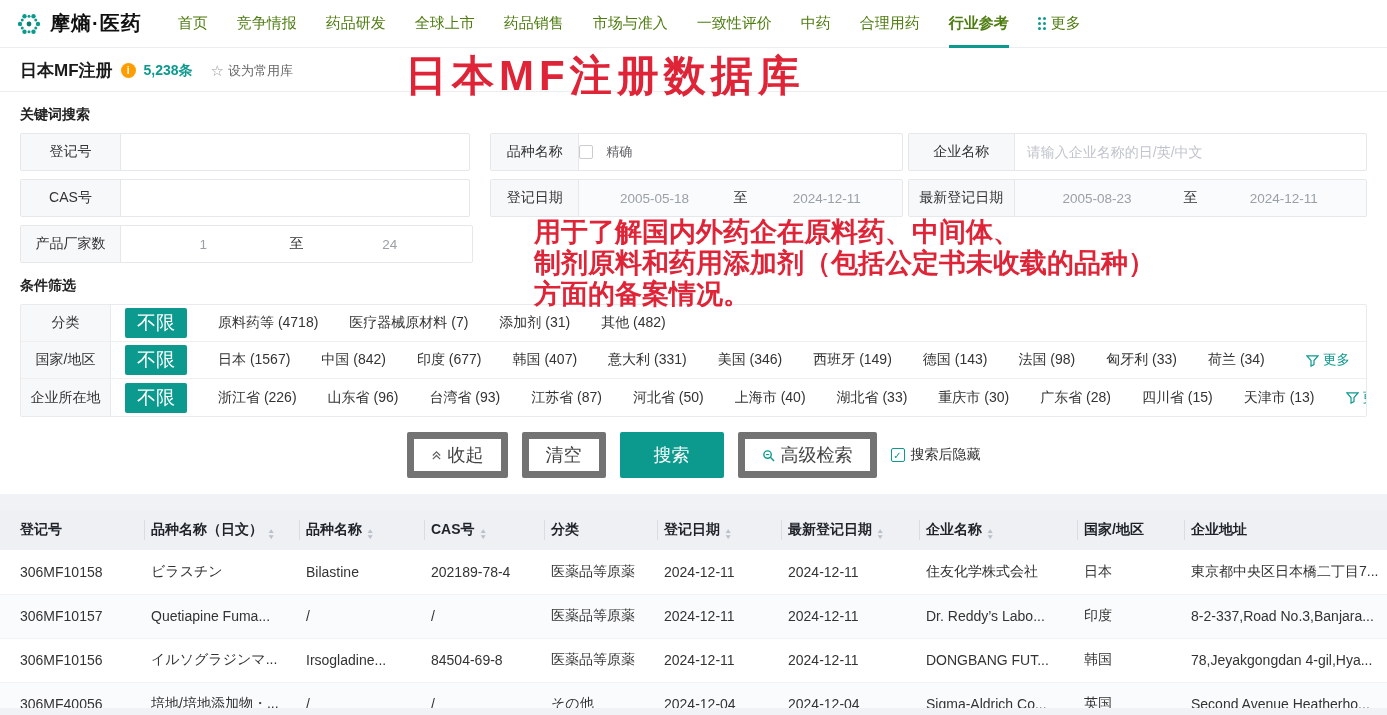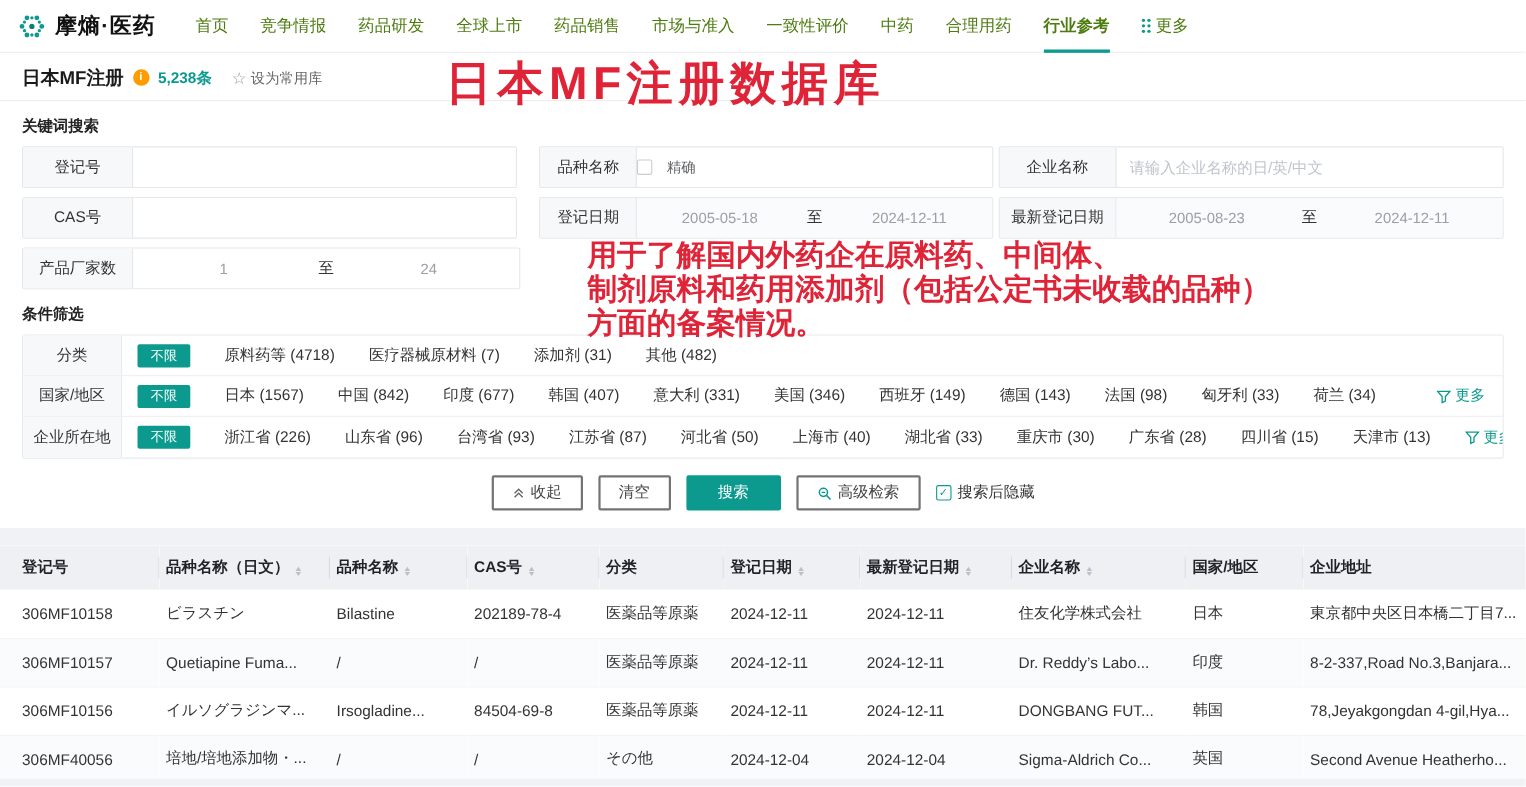--- a/index.html
+++ b/index.html
@@ -50,27 +50,27 @@
   .range.gray{background:#fafbfc;}
   .range-val{flex:1;text-align:center;font-size:13.5px;color:#9aa0a6;cursor:pointer;}
   .range-sep{color:#333;font-size:14px;padding:0 4px;}
 
   
   .filter-box{border:1px solid #e8eaed;border-radius:2px;margin-top:2px;}
   .filter-row{display:flex;align-items:stretch;min-height:37px;border-bottom:1px solid #efefef;}
   .filter-row:last-child{border-bottom:none;}
   .filter-label{width:90px;background:#f7f8fa;display:flex;align-items:center;justify-content:center;font-size:14px;color:#333;border-right:1px solid #e8eaed;flex-shrink:0;}
   .filter-opts{flex:1;display:flex;align-items:center;padding:0 14px;gap:31px;font-size:14px;color:#333;white-space:nowrap;overflow:hidden;}
-  .chip{background:var(--accent);color:#fff;font-size:12px;padding:2px 12px;border-radius:2px;flex-shrink:0;cursor:pointer;}
+  .chip{background:var(--accent);color:#fff;font-size:19px;padding:2px 12px;border-radius:2px;flex-shrink:0;cursor:pointer;}
   .opt{cursor:pointer;}
   .more-link{margin-left:auto;color:var(--accent);display:flex;align-items:center;gap:4px;font-size:13.5px;flex-shrink:0;cursor:pointer;padding-right:2px;}
 
   
   .actions{display:flex;justify-content:center;align-items:center;gap:14px;margin:15px 0 16px;}
-  .btn{height:32px;padding:0 17px;border:2px solid #737373;background:#fff;border-radius:2px;font-size:14px;color:#444;display:inline-flex;align-items:center;gap:6px;cursor:pointer;}
+  .btn{height:46px;padding:0 17px;border:7px solid #737373;background:#fff;border-radius:2px;font-size:18px;color:#444;display:inline-flex;align-items:center;gap:6px;cursor:pointer;}
   .btn-primary{background:var(--accent);border-color:var(--accent);color:#fff;padding:0 27px;}
   .btn-adv svg{color:var(--accent);}
   .hide-check{display:flex;align-items:center;gap:6px;font-size:14px;color:#333;cursor:pointer;}
 
   .band{height:16px;background:#f0f2f5;}
   .band.bottom{position:absolute;left:0;right:0;bottom:0;height:7px;}
 
   
   table{width:1387px;border-collapse:collapse;table-layout:fixed;}
   th{background:#eef0f3;height:40px;font-size:14px;font-weight:700;color:#1f2329;text-align:left;padding:0 6px 0 6px;position:relative;white-space:nowrap;overflow:hidden;cursor:pointer;}

